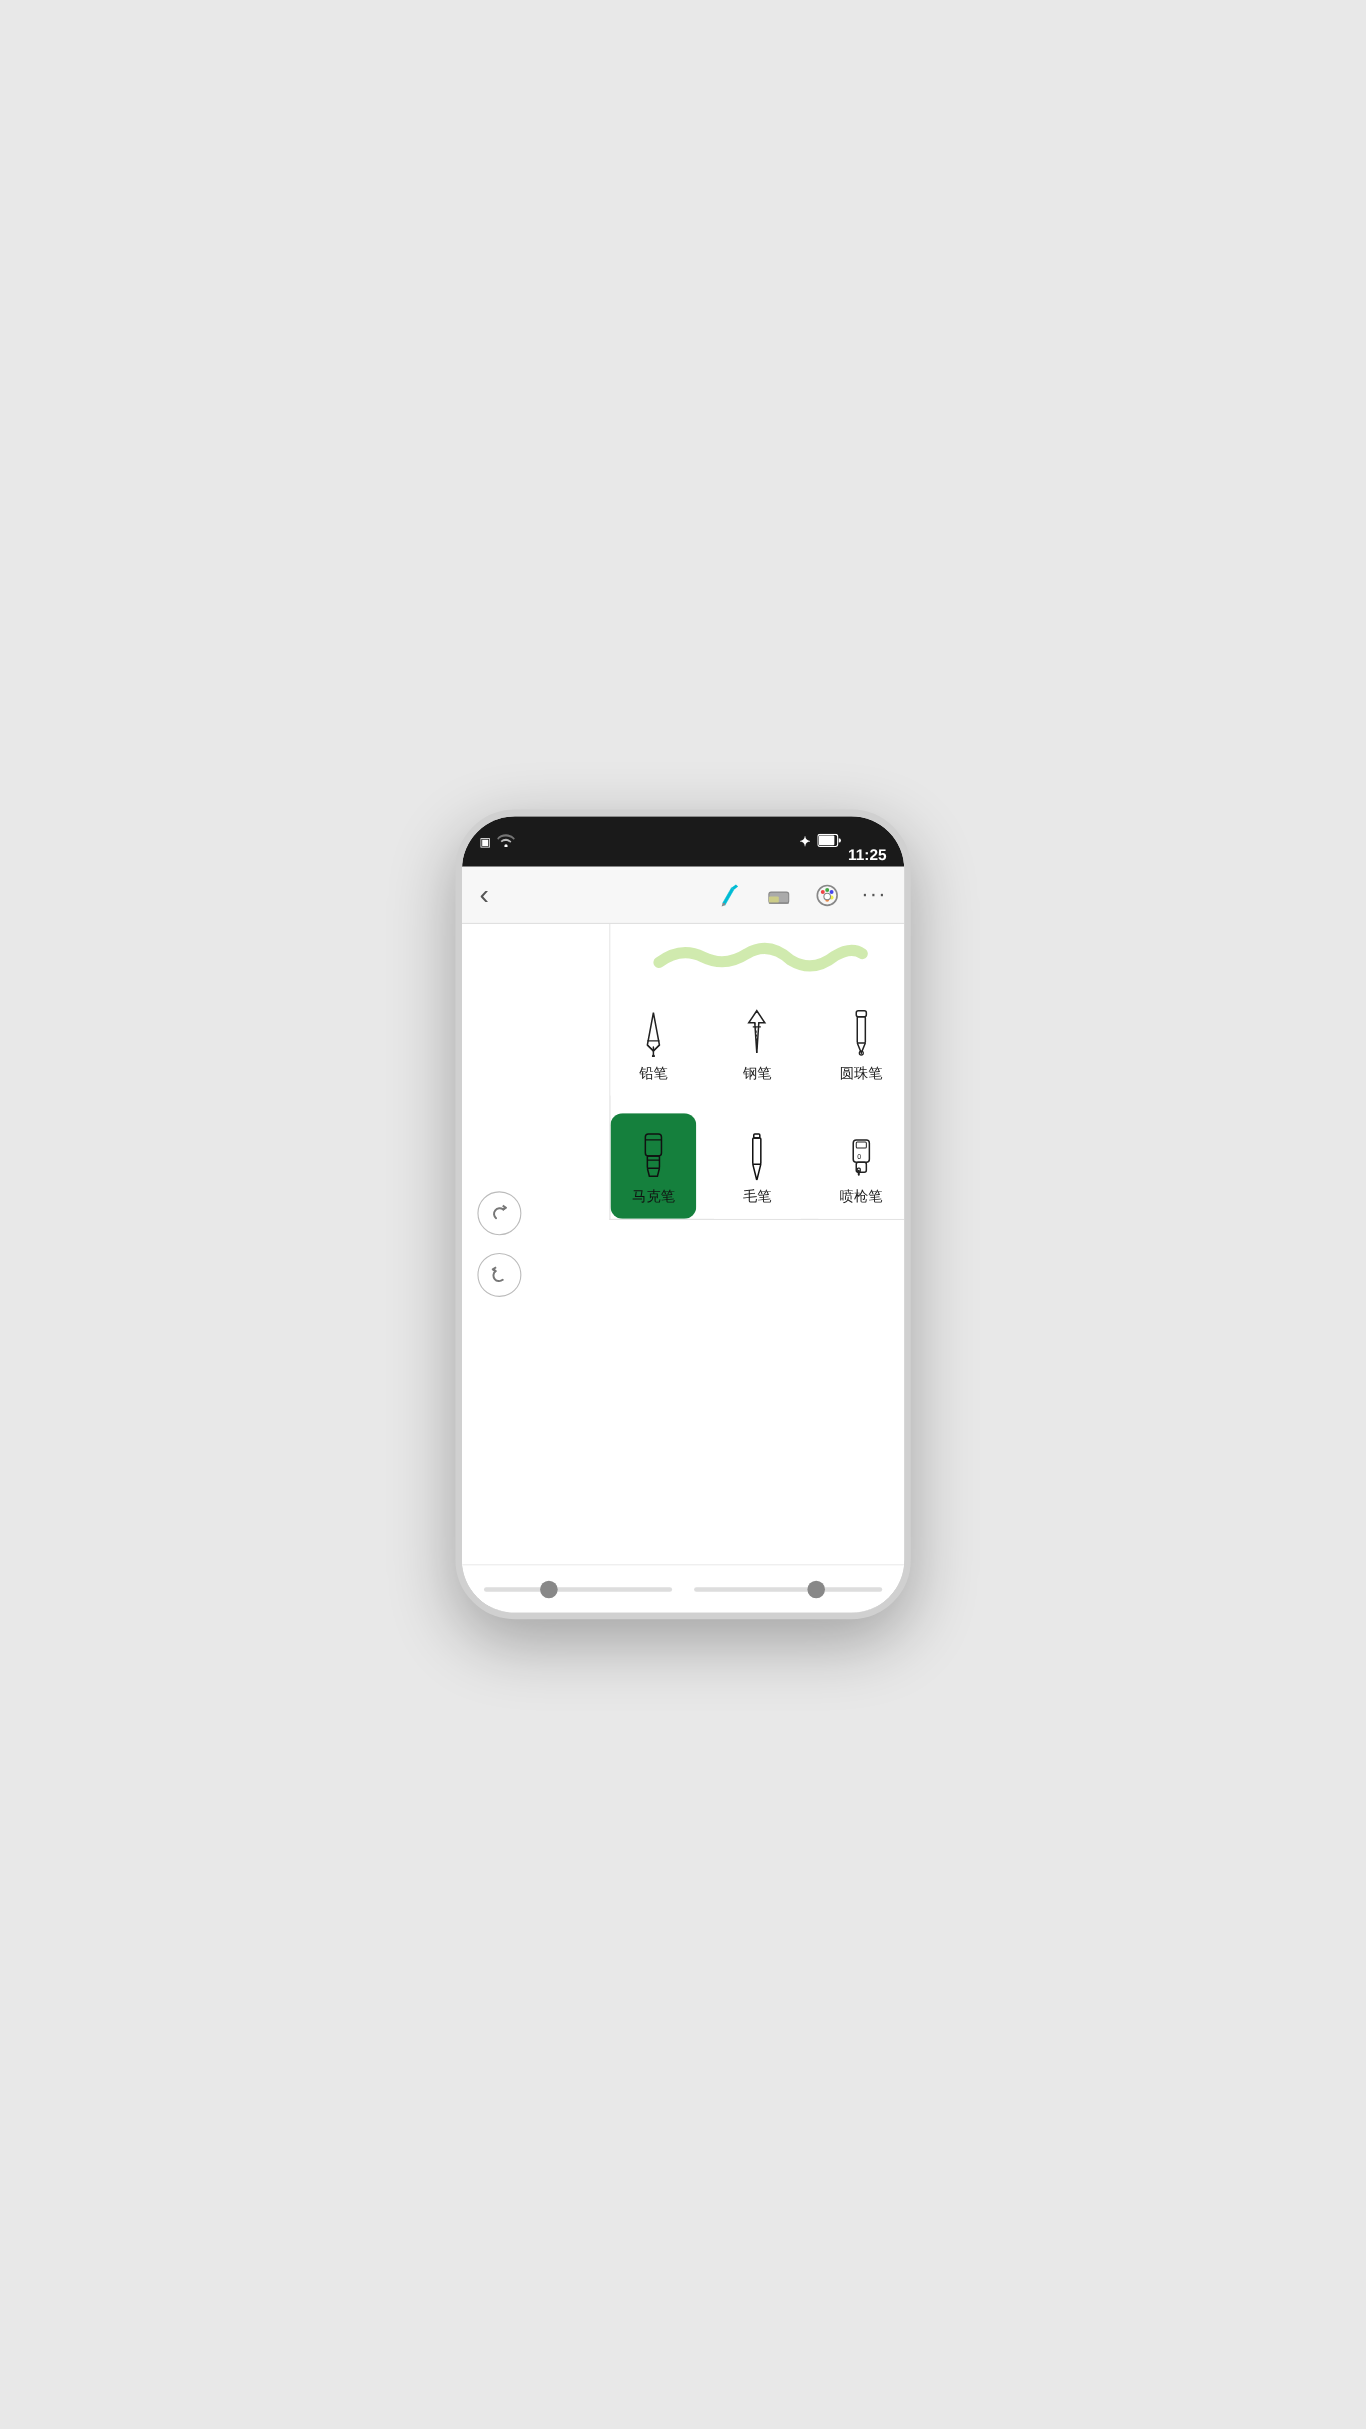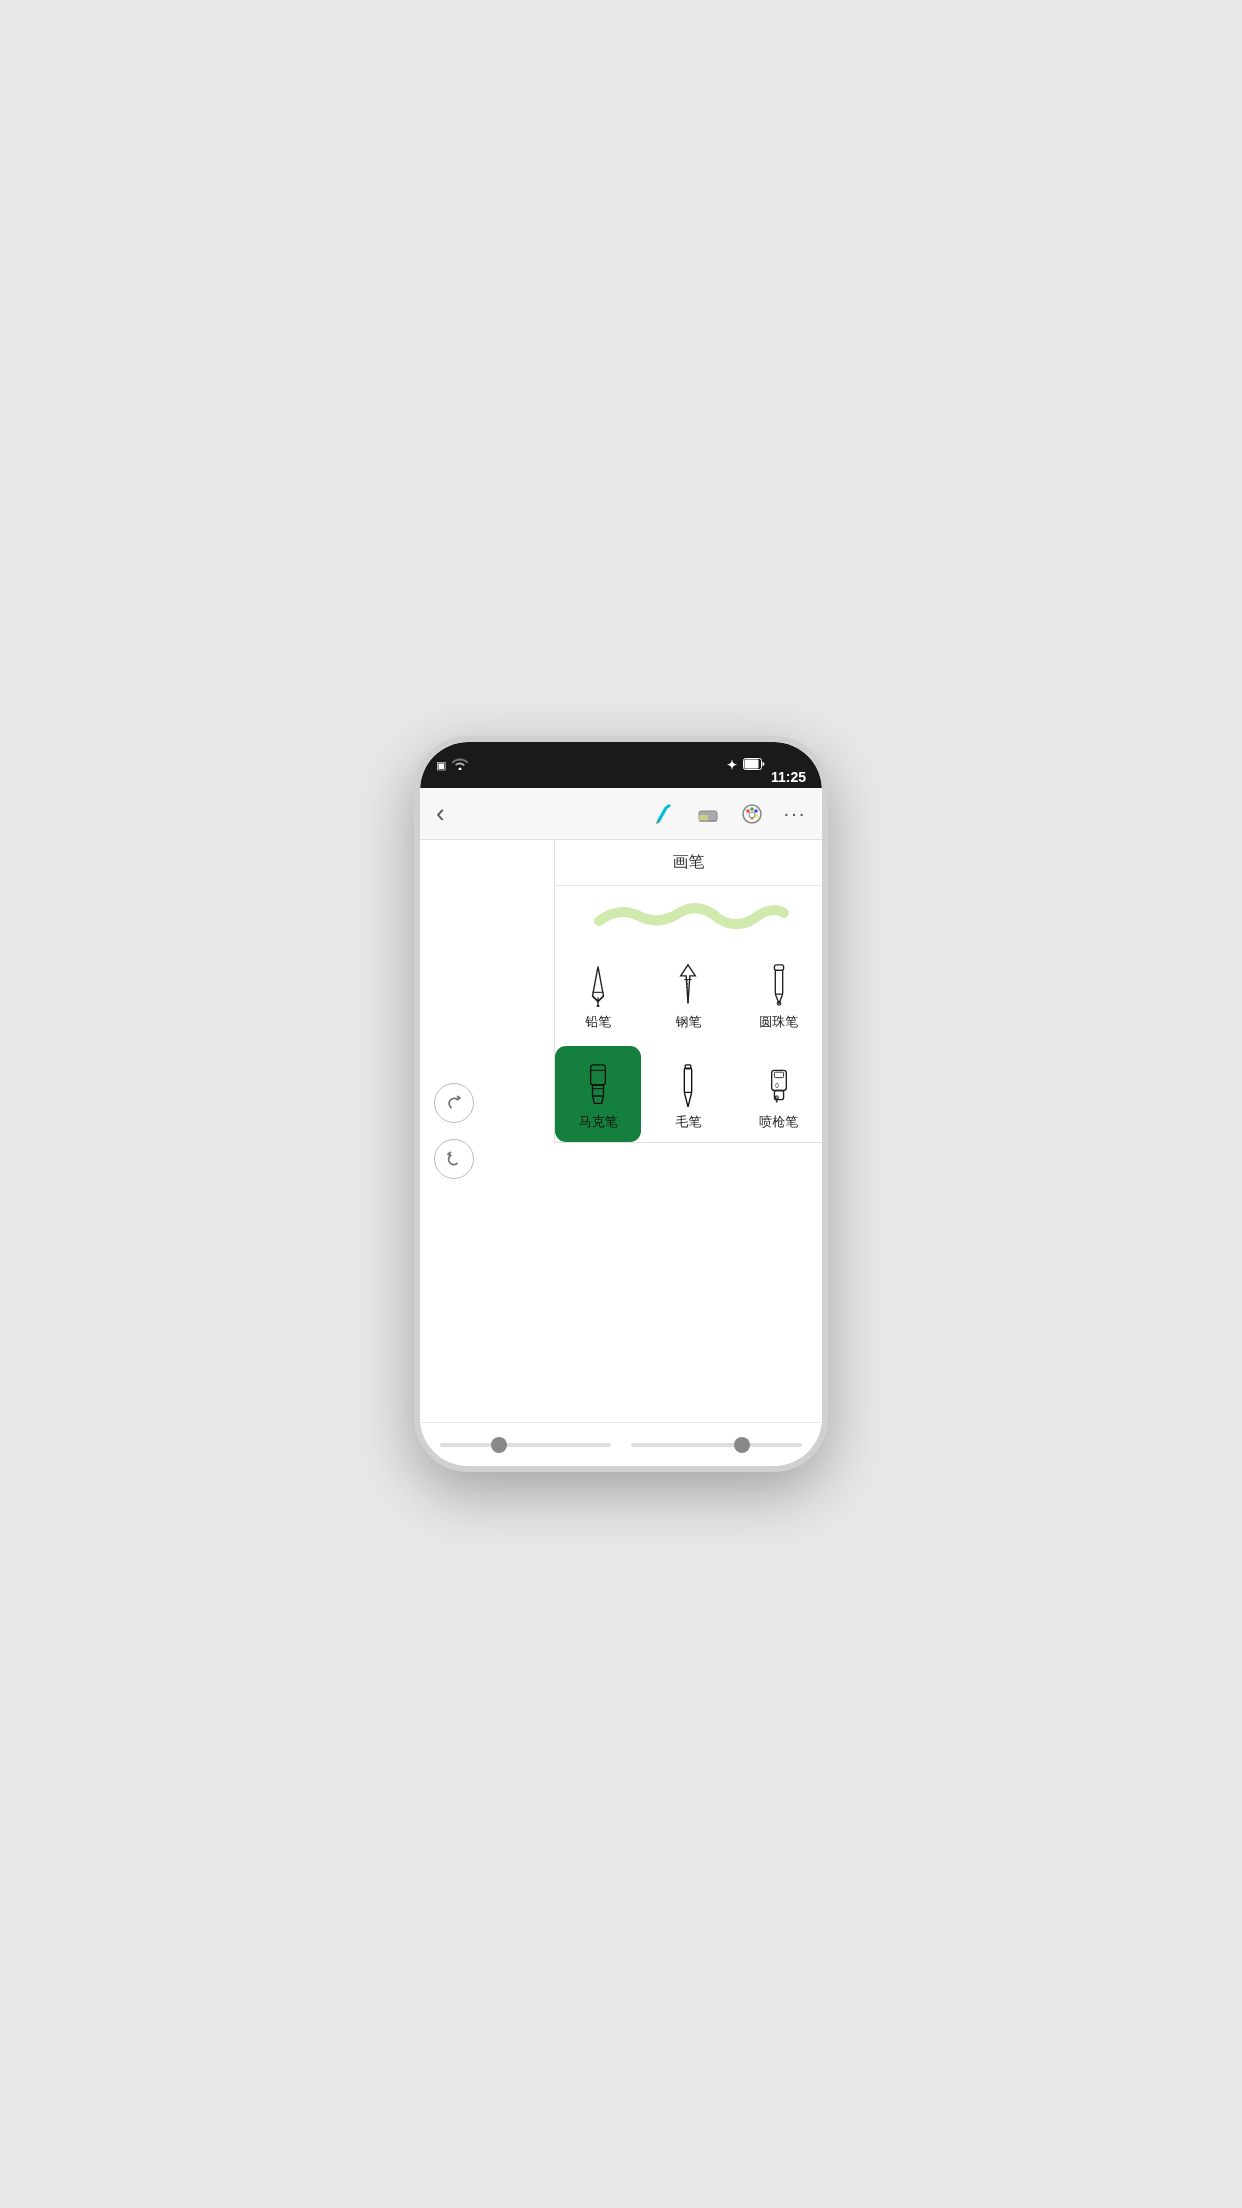--- a/index.html
+++ b/index.html
@@ -160,21 +160,21 @@
       align-items: center;
       justify-content: center;
       padding: 10px 20px;
       background: white;
     }
 
     
     .brush-grid {
       display: grid;
       grid-template-columns: repeat(3, 1fr);
-      gap: 4px;
+      gap: 16px;
     }
 
     .brush-item {
       display: flex;
       flex-direction: column;
       align-items: center;
       justify-content: center;
       padding: 16px 8px 10px;
       cursor: pointer;
       background: white;
@@ -359,21 +359,20 @@
           </button>
           <button class="side-btn">
             <svg width="20" height="20" viewBox="0 0 20 20" fill="none">
               <path d="M5 5l1.5 1.5A5 5 0 1013 14.5" stroke="#777" stroke-width="1.8" stroke-linecap="round" fill="none"></path>
               <polyline points="7,3 4,5 7,7" fill="none" stroke="#777" stroke-width="1.8" stroke-linejoin="round"></polyline>
             </svg>
           </button>
         </div>
 
         <div class="brush-panel">
-          <div class="brush-panel-title">画笔</div>
 
           <div class="stroke-preview">
             <svg width="200" height="30" viewBox="0 0 200 30" fill="none">
               <path d="M10 20 Q30 5 50 15 Q70 25 90 12 Q110 0 130 18 Q150 30 170 14 Q185 5 195 12" stroke="#c8e6a0" stroke-width="10" fill="none" stroke-linecap="round" stroke-linejoin="round" opacity="0.85"></path>
             </svg>
           </div>
 
           <div class="brush-grid">
 
             <div class="brush-item">

